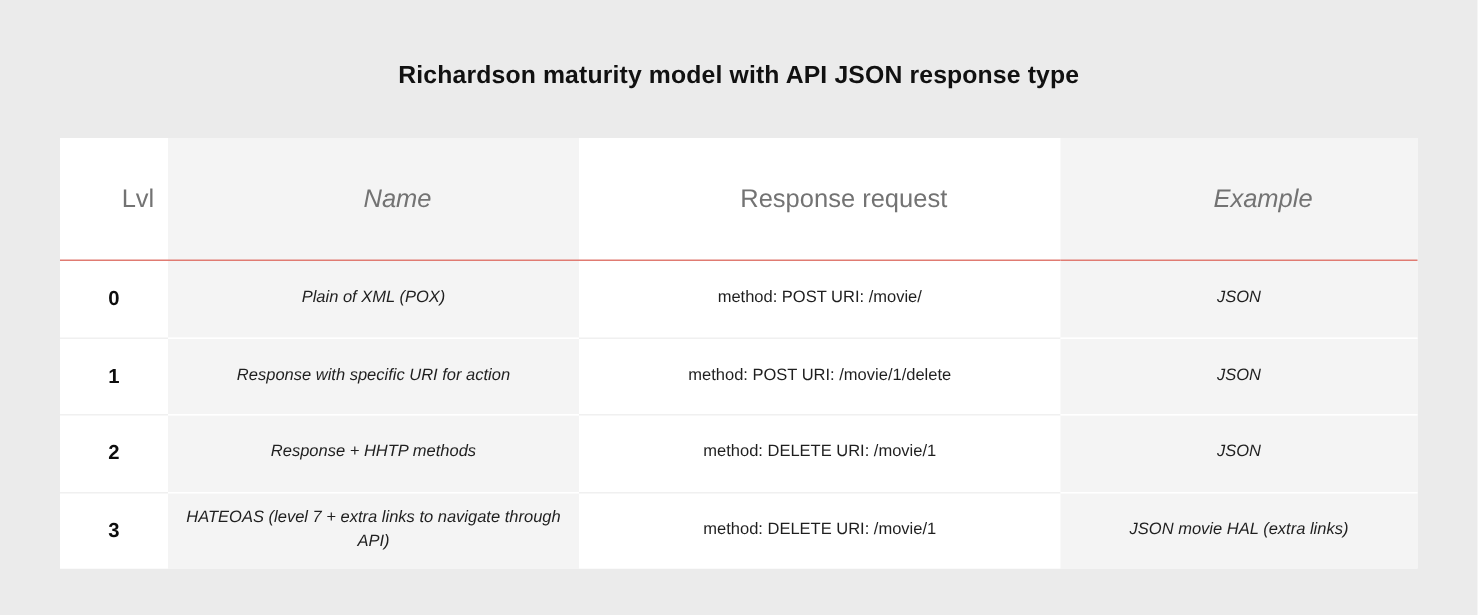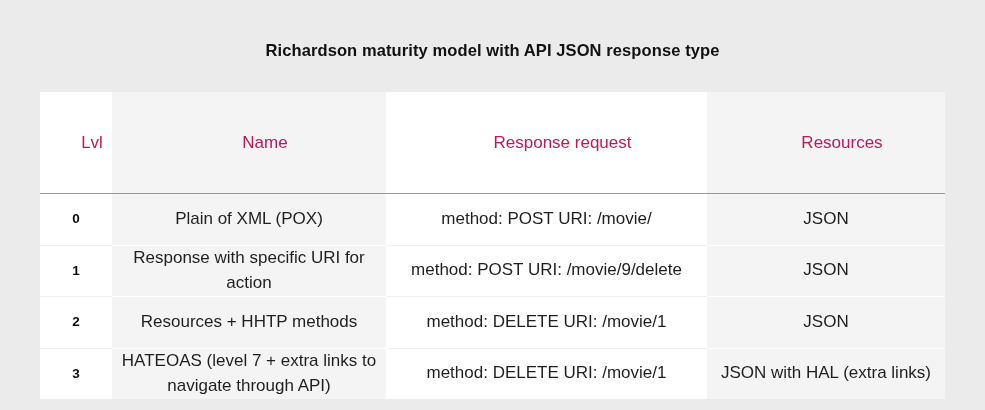--- a/index.html
+++ b/index.html
@@ -48,42 +48,43 @@
   #maturity-table th,
   #maturity-table td {
     padding: 0 8px;
     text-align: center;
     vertical-align: middle;
     border: 0;
   }
 
   
   #maturity-table thead th {
-    height: 101px;
+    height: 81px;
     font-size: 17px;
     font-weight: 400;
-    color: #be185d;
+    color: #737373;
     border-bottom: 1.5px solid #e07b72;
     padding-left: 40px;
   }
 
   
   .cell-lvl,
   .cell-example {
     background: #ffffff;
   }
   .cell-name,
   .cell-response {
     background: #f4f4f4;
+    font-style: italic;
   }
 
   
   #maturity-table tbody td {
     height: 50.5px;
-    font-size: 17px;
+    font-size: 11px;
     font-weight: 400;
     line-height: 1.45;
     color: #1f1f1f;
   }
   #maturity-table tbody tr + tr td.cell-name,
   #maturity-table tbody tr + tr td.cell-response {
     border-top: 1.5px solid #ffffff;
   }
   #maturity-table tbody tr + tr td.cell-lvl,
   #maturity-table tbody tr + tr td.cell-example {
@@ -106,42 +107,42 @@
     <col class="col-lvl">
     <col class="col-name">
     <col class="col-example">
     <col class="col-response">
   </colgroup>
   <thead>
     <tr>
       <th class="cell-lvl">Lvl</th>
       <th class="cell-name">Name</th>
       <th class="cell-example">Response request</th>
-      <th class="cell-response">Resources</th>
+      <th class="cell-response">Example</th>
     </tr>
   </thead>
   <tbody>
     <tr>
       <td class="cell-lvl">0</td>
       <td class="cell-name">Plain of XML (POX)</td>
       <td class="cell-example">method: POST URI: /movie/</td>
       <td class="cell-response">JSON</td>
     </tr>
     <tr>
       <td class="cell-lvl">1</td>
       <td class="cell-name">Response with specific URI for action</td>
-      <td class="cell-example">method: POST URI: /movie/9/delete</td>
+      <td class="cell-example">method: POST URI: /movie/1/delete</td>
       <td class="cell-response">JSON</td>
     </tr>
     <tr>
       <td class="cell-lvl">2</td>
-      <td class="cell-name">Resources + HHTP methods</td>
+      <td class="cell-name">Response + HHTP methods</td>
       <td class="cell-example">method: DELETE URI: /movie/1</td>
       <td class="cell-response">JSON</td>
     </tr>
     <tr>
       <td class="cell-lvl">3</td>
       <td class="cell-name">HATEOAS (level 7 + extra links to navigate through API)</td>
       <td class="cell-example">method: DELETE URI: /movie/1</td>
-      <td class="cell-response">JSON with HAL (extra links)</td>
+      <td class="cell-response">JSON movie HAL (extra links)</td>
     </tr>
   </tbody>
 </table>
 
 </body></html>

